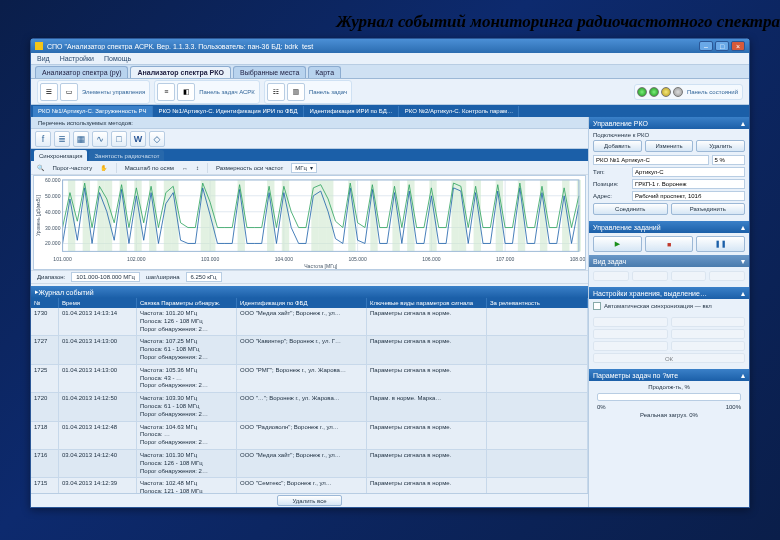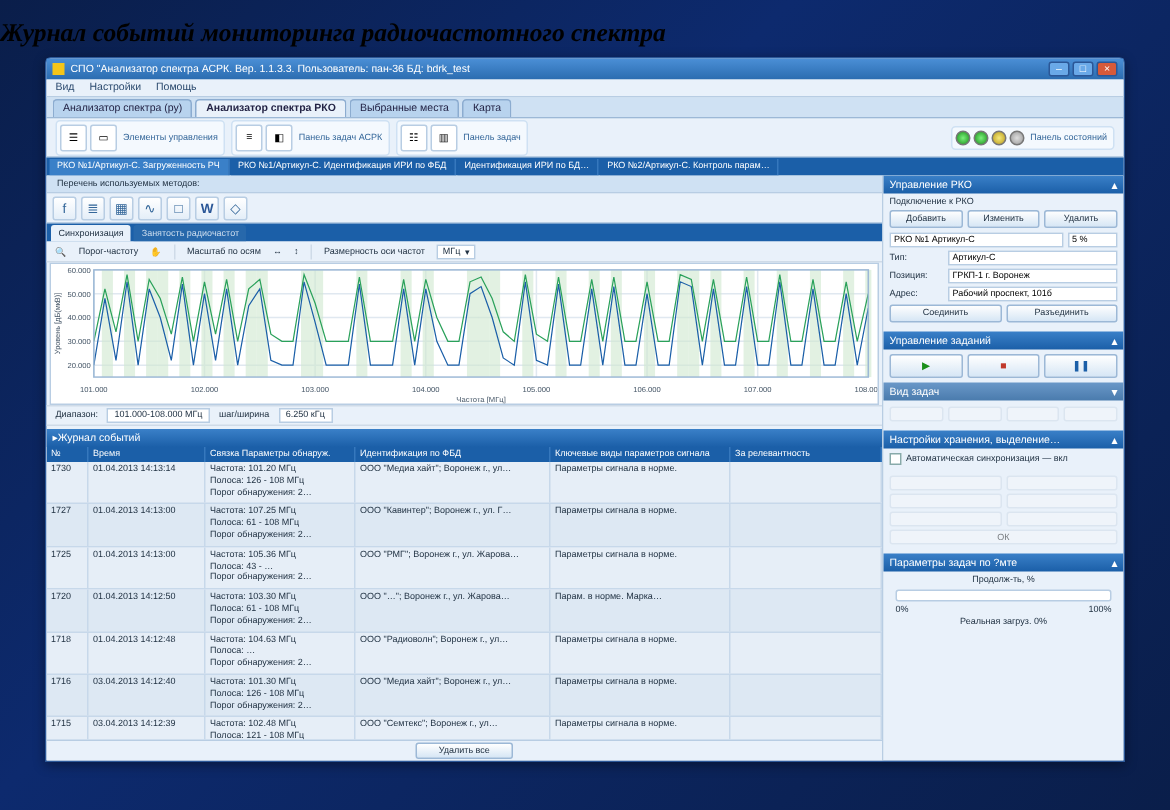--- a/index.html
+++ b/index.html
@@ -1,17 +1,17 @@
 <!DOCTYPE html>
 <html><head>
 <meta charset="utf-8">
 <style>
   * { box-sizing: border-box; margin: 0; padding: 0; font-family: Tahoma, Arial, sans-serif; }
   body { width: 780px; height: 540px; background: linear-gradient(135deg, #0a1e4a 0%, #0d2a6e 40%, #0a1e4a 100%); overflow: hidden; }
-  .slide-title { text-align: left; color: #000; font-weight: bold; font-size: 17px; padding: 12px 0 6px; font-family: "Times New Roman", serif; font-style: italic; }
+  .slide-title { text-align: right; color: #000; font-weight: bold; font-size: 17px; padding: 12px 0 6px; font-family: "Times New Roman", serif; font-style: italic; }
   .window { margin: 0 auto; width: 720px; height: 470px; background: #dfeaf5; border: 1px solid #2b5797; border-radius: 4px 4px 0 0; box-shadow: 0 2px 8px rgba(0,0,0,.4); display: flex; flex-direction: column; font-size: 7px; }
   .titlebar { height: 14px; background: linear-gradient(#4b8fd6,#2b6cb0); display: flex; align-items: center; padding: 0 4px; color: #fff; }
   .titlebar .ticon { width: 8px; height: 8px; background: #f5c518; margin-right: 4px; }
   .titlebar .ttext { flex: 1; font-size: 7px; white-space: nowrap; overflow: hidden; }
   .winbtns { display: flex; gap: 2px; }
   .winbtn { width: 14px; height: 10px; background: #6aa9e8; border: 1px solid #2b5797; border-radius: 2px; display:flex; align-items:center; justify-content:center; color:#fff; font-size:7px; }
   .winbtn.close { background: #d65a3a; }
   .menubar { height: 12px; background: #e9f1fa; border-bottom: 1px solid #b8cde3; display: flex; align-items: center; gap: 10px; padding: 0 6px; color: #2b4a6e; }
   .tabsbar { height: 14px; background: #cfe1f3; display: flex; align-items: flex-end; padding: 0 4px; gap: 2px; border-bottom: 1px solid #9cb8d6; }
   .tab { height: 12px; padding: 0 6px; background: #b8d3ee; border: 1px solid #8cacd0; border-bottom: none; border-radius: 3px 3px 0 0; display: flex; align-items: center; color: #224; }

